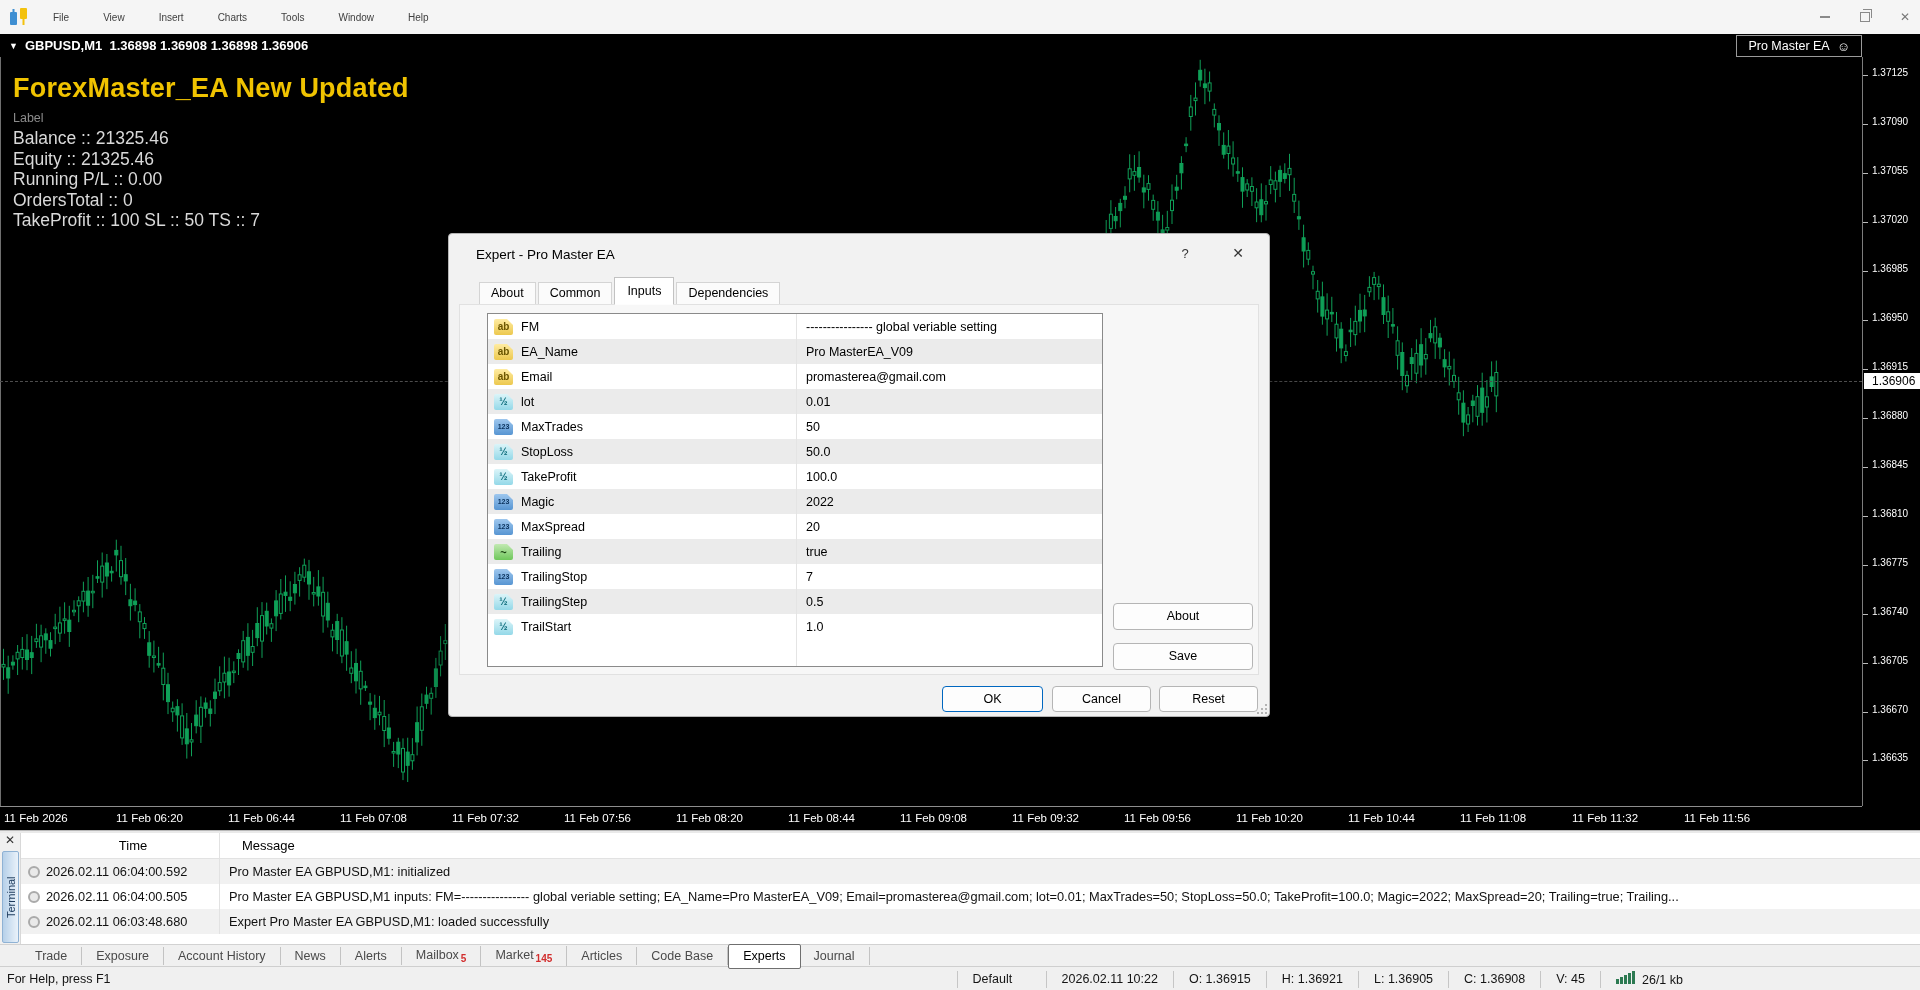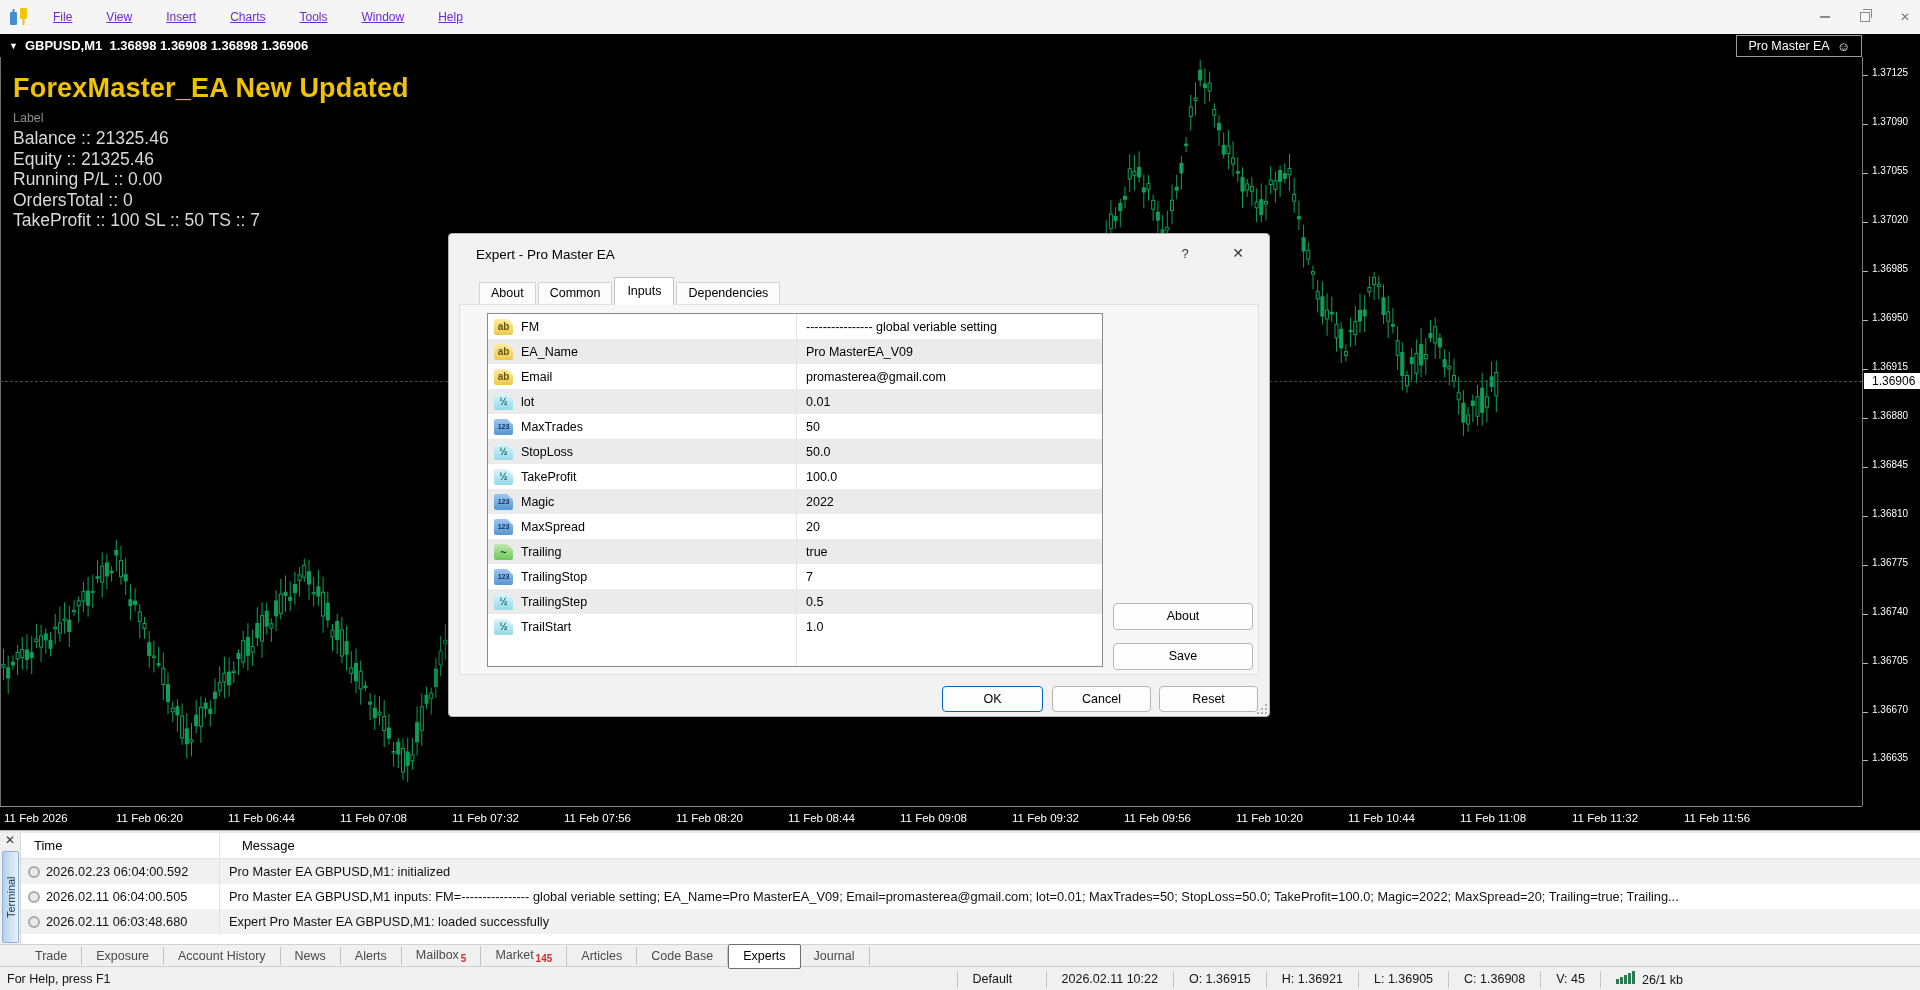--- a/index.html
+++ b/index.html
@@ -3,21 +3,21 @@
 <meta charset="utf-8">
 <style>
   html,body{margin:0;padding:0;background:#e8e8e8;}
   #app{position:relative;width:1920px;height:990px;background:#f0f0f0;overflow:hidden;
        font-family:"Liberation Sans",sans-serif;-webkit-font-smoothing:antialiased;}
 
   
   .menubar{position:absolute;top:0;left:0;right:0;height:34px;background:#f5f5f5;
            border-bottom:1px solid #dcdcdc;display:flex;align-items:center;padding-left:8px;}
   .logo{width:22px;height:22px;margin-right:6px;display:flex;align-items:center;justify-content:center;}
-  .mitem{padding:0 17px;font-size:12px;color:#6d28d9;text-decoration:underline;}
+  .mitem{padding:0 17px;font-size:10px;color:#404040;}
   .wincontrols{position:absolute;right:10px;top:0;height:34px;display:flex;align-items:center;gap:30px;}
   .wc{color:#777;font-size:12px;display:flex;align-items:center;}
   .ic-min{display:inline-block;width:10px;height:2px;background:#8a8a8a;}
   .ic-rest{position:relative;display:inline-block;width:8px;height:8px;border:1px solid #8a8a8a;background:#f5f5f5;}
   .ic-rest::before{content:"";position:absolute;left:2px;top:-4px;width:8px;height:8px;
                    border:1px solid #8a8a8a;border-left:none;border-bottom:none;}
 
   
   .chartwin{position:absolute;top:34px;left:0;width:1920px;height:796px;background:#000;
             box-shadow:inset 0 0 0 1px #6f6f6f;}
@@ -85,21 +85,21 @@
   .splitter{position:absolute;top:830px;left:0;right:0;height:3px;background:#e9e9e9;border-top:1px solid #b8b8b8;}
   .terminal{position:absolute;top:833px;left:0;width:1920px;height:111px;background:#fff;}
   .tside{position:absolute;left:0;top:0;width:20px;height:111px;background:#f0f0f0;border-right:1px solid #d8d8d8;}
   .tclose{position:absolute;left:5px;top:0px;font-size:12px;color:#333;}
   .ttab{position:absolute;left:2px;top:18px;width:15px;height:90px;background:linear-gradient(90deg,#eaf2fa,#b6d0e9);
         border:1px solid #8fb2d4;border-radius:2px;writing-mode:vertical-rl;transform:rotate(180deg);
         font-size:11px;color:#1c3a5c;display:flex;align-items:center;justify-content:center;}
   .tgrid{position:absolute;left:21px;top:0;right:0;height:111px;}
   .tcoldiv{position:absolute;left:198px;top:0;height:101px;width:1px;background:#e2e2e2;}
   .thead{height:25px;display:flex;align-items:center;font-size:13px;border-bottom:1px solid #e2e2e2;}
-  .thc1{width:198px;padding-left:13px;}
+  .thc1{width:198px;padding-left:13px;text-align:center;}
   .thc2{padding-left:10px;}
   .trow{height:25px;display:flex;align-items:center;font-size:12.8px;color:#111;}
   .trow:nth-child(odd){background:#f1f1f1;}
   .trdot{width:8px;height:8px;border-radius:50%;border:2px solid #aaa;background:#e9e9e9;margin:0 6px 0 7px;flex:0 0 auto;}
   .trtime{width:173px;flex:0 0 auto;}
   .trmsg{padding-left:10px;white-space:nowrap;overflow:hidden;}
 
   
   .tbar{position:absolute;top:944px;left:0;right:0;height:22px;background:#f0f0f0;border-top:1px solid #d2d2d2;
         display:flex;align-items:center;padding-left:21px;font-size:12.5px;color:#4a4a4a;}
@@ -708,21 +708,21 @@
     </div>
     <div class="tgrid">
       <div class="tcoldiv"></div>
       <div class="thead">
         <span class="thc1">Time</span>
         <span class="thc2">Message</span>
       </div>
       <div id="trows">
           <div class="trow">
             <span class="trdot"></span>
-            <span class="trtime">2026.02.23 06:04:00.592</span>
+            <span class="trtime">2026.02.11 06:04:00.592</span>
             <span class="trmsg">Pro Master EA  GBPUSD,M1: initialized</span>
           </div>
           <div class="trow">
             <span class="trdot"></span>
             <span class="trtime">2026.02.11 06:04:00.505</span>
             <span class="trmsg">Pro Master EA  GBPUSD,M1 inputs: FM=---------------- global veriable setting; EA_Name=Pro MasterEA_V09; Email=promasterea@gmail.com; lot=0.01; MaxTrades=50; StopLoss=50.0; TakeProfit=100.0; Magic=2022; MaxSpread=20; Trailing=true; Trailing...</span>
           </div>
           <div class="trow">
             <span class="trdot"></span>
             <span class="trtime">2026.02.11 06:03:48.680</span>

